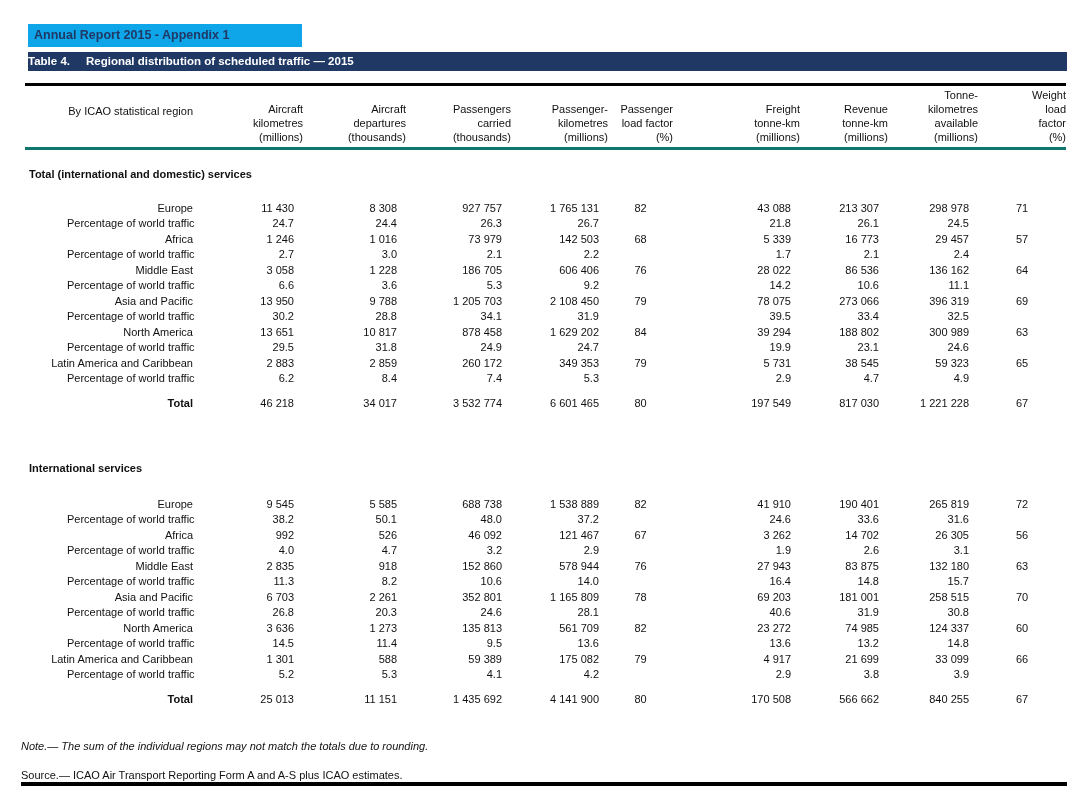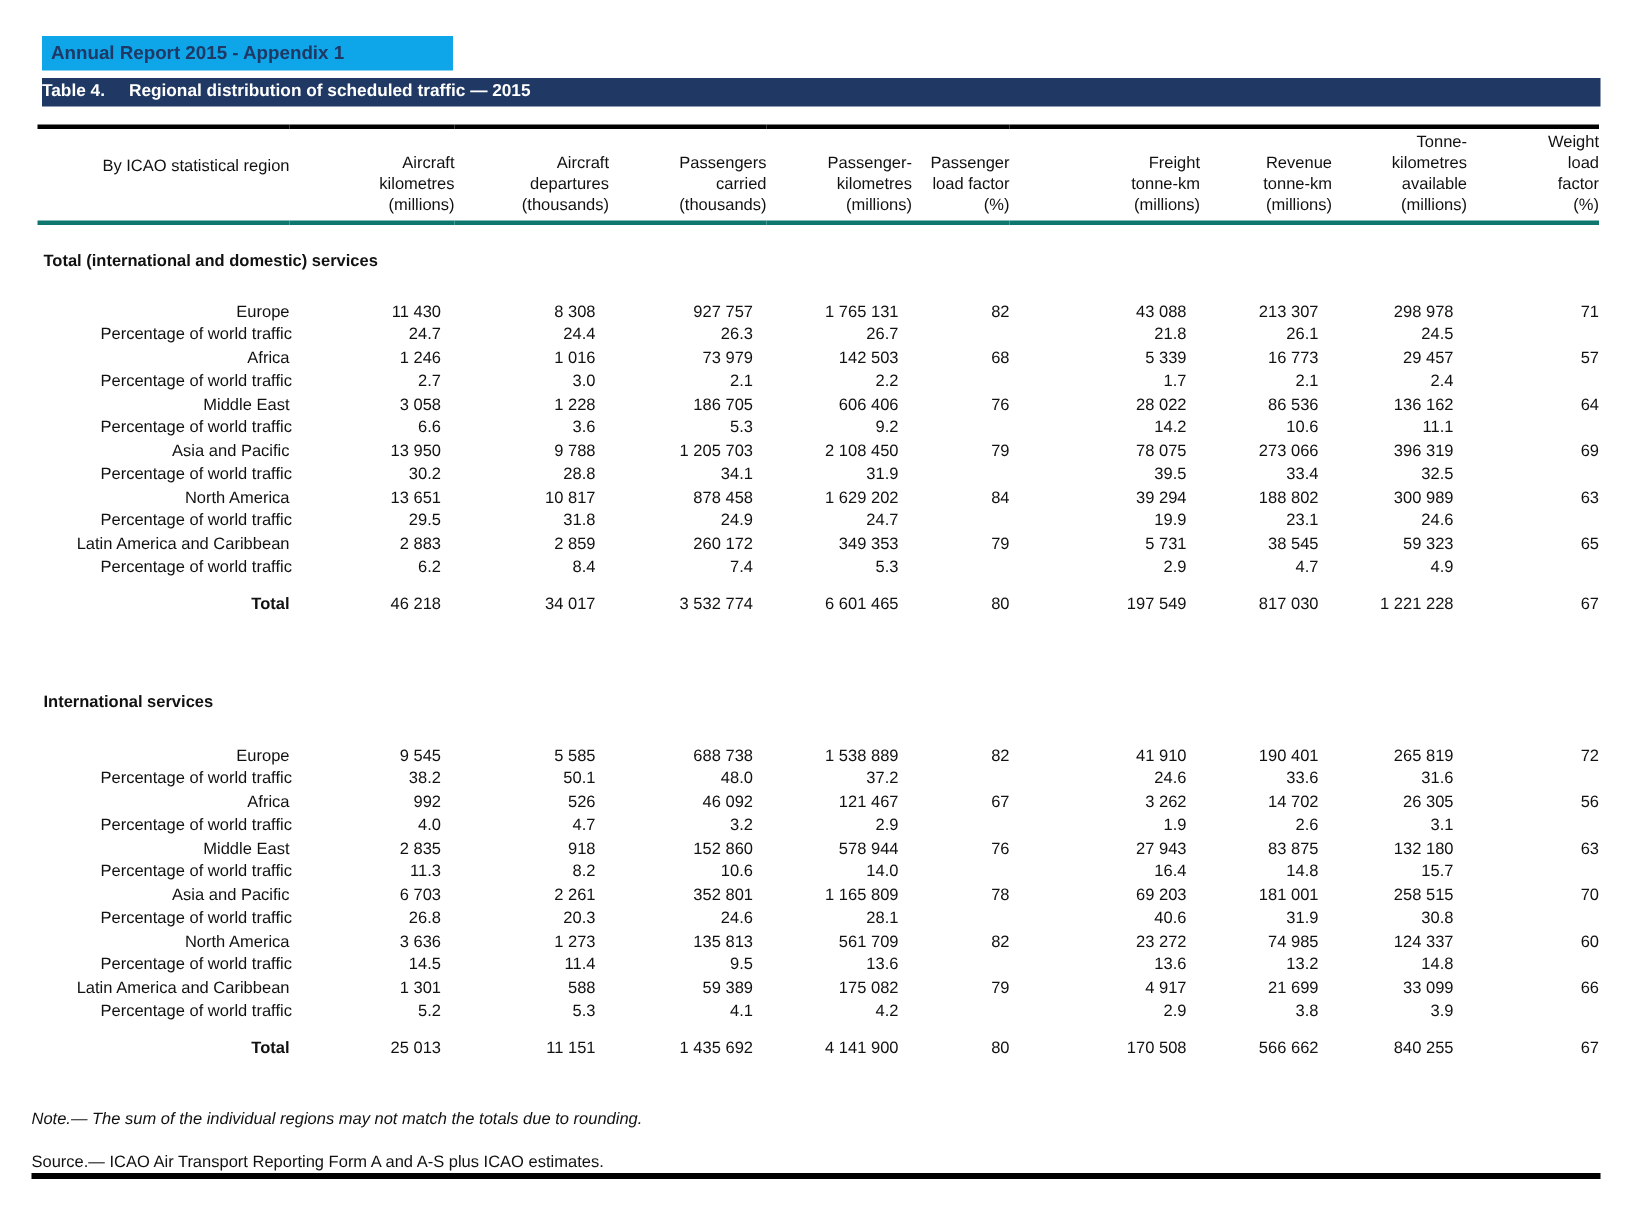--- a/index.html
+++ b/index.html
@@ -46,21 +46,21 @@
     text-align:right;
     vertical-align:bottom;
     padding:2px 0 3px 0;
     white-space:pre-line;
   }
   thead th.region-h { vertical-align:middle; padding-bottom:14px; }
   tbody td { font-size:11px; line-height:15.5px; height:15.5px; vertical-align:bottom; }
   td.region { text-align:right; padding-left:4px; white-space:nowrap; }
   tr.pct-row td.region { padding-left:42px; }
   td.num { text-align:right; padding-right:9px; white-space:nowrap; }
-  td.num.center-col { padding-right:0; }
+  td.num.center-col { text-align:center; padding-right:0; }
   tr.section-title-row td {
     font-weight:bold; font-size:11px;
     padding:17px 0 18px 4px; height:auto;
   }
   tr.section-title-row.later td { padding-top:50px; padding-bottom:20px; }
   tr.spacer-row td { height:9px; }
   tr.total-row td.region { font-weight:bold; }
   .note-line {
     position:absolute; left:21px; top:740px;
     font-size:11px; font-style:italic; color:#111111;

